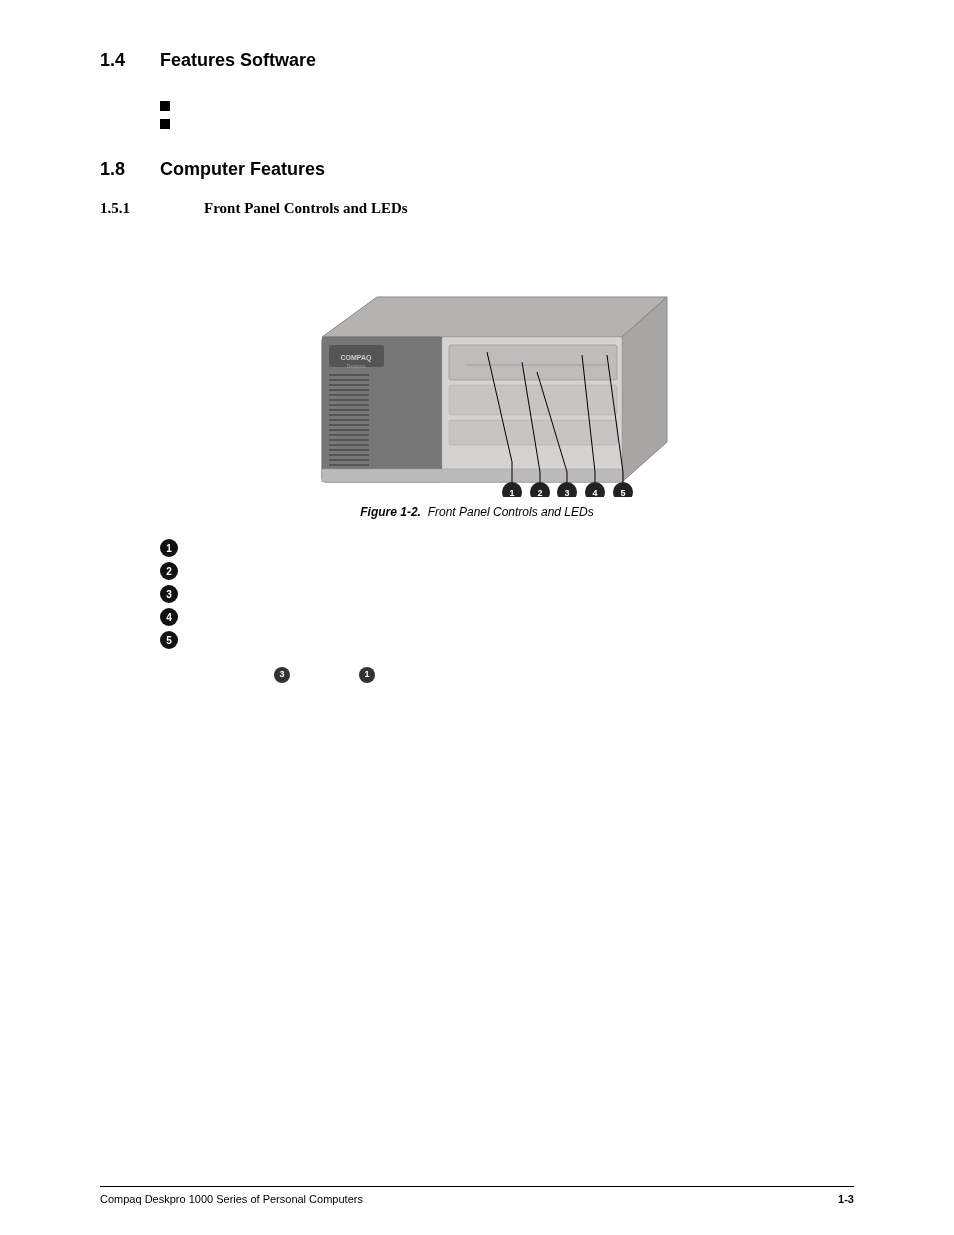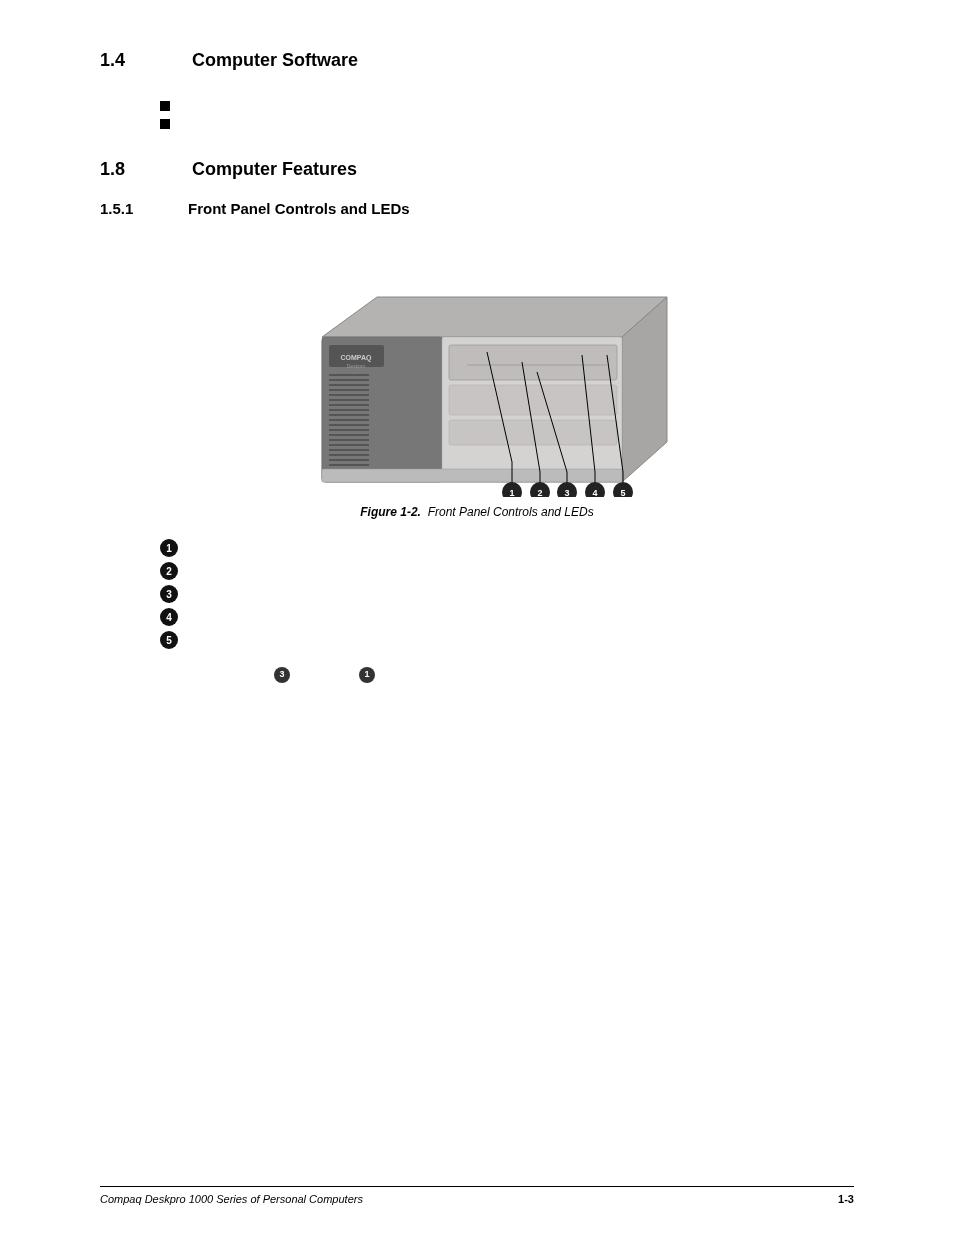--- a/index.html
+++ b/index.html
@@ -16,39 +16,39 @@
       width: 954px;
       min-height: 1235px;
       padding: 50px 100px 60px 100px;
       position: relative;
     }
 
     
     .section-heading {
       display: flex;
       align-items: baseline;
-      gap: 32px;
       margin-bottom: 20px;
     }
     .section-number {
       font-size: 18px;
       font-weight: bold;
       min-width: 60px;
       color: #000;
     }
     .section-title {
       font-size: 18px;
       font-weight: bold;
       color: #000;
     }
     .subsection-heading {
       display: flex;
       align-items: flex-end;
-      gap: 28px;
+      gap: 44px;
       margin-bottom: 20px;
+      font-family: Liberation Serif, serif;
     }
     .subsection-number {
       font-size: 15px;
       font-weight: bold;
       min-width: 60px;
       color: #000;
     }
     .subsection-title {
       font-size: 15px;
       font-weight: bold;
@@ -147,21 +147,20 @@
       display: flex;
       justify-content: flex-end;
       align-items: center;
     }
     .footer-left {
       position: absolute;
       left: 0;
     }
     .footer-text {
       font-size: 11px;
-      font-style: italic;
       color: #000;
     }
     .footer-page {
       font-size: 11px;
       font-weight: bold;
       color: #000;
     }
 
     
     .inline-badge {
@@ -179,21 +178,21 @@
       margin: 0 2px;
     }
   </style>
 </head>
 <body>
 
 <div class="page">
 
   <div class="section-heading">
     <span class="section-number">1.4</span>
-    <span class="section-title">Computer Software</span>
+    <span class="section-title">Features Software</span>
   </div>
 
   <ul class="bullet-list">
     <li>
       <span class="bullet-square"></span>
       <span></span>
     </li>
     <li>
       <span class="bullet-square"></span>
       <span></span>

